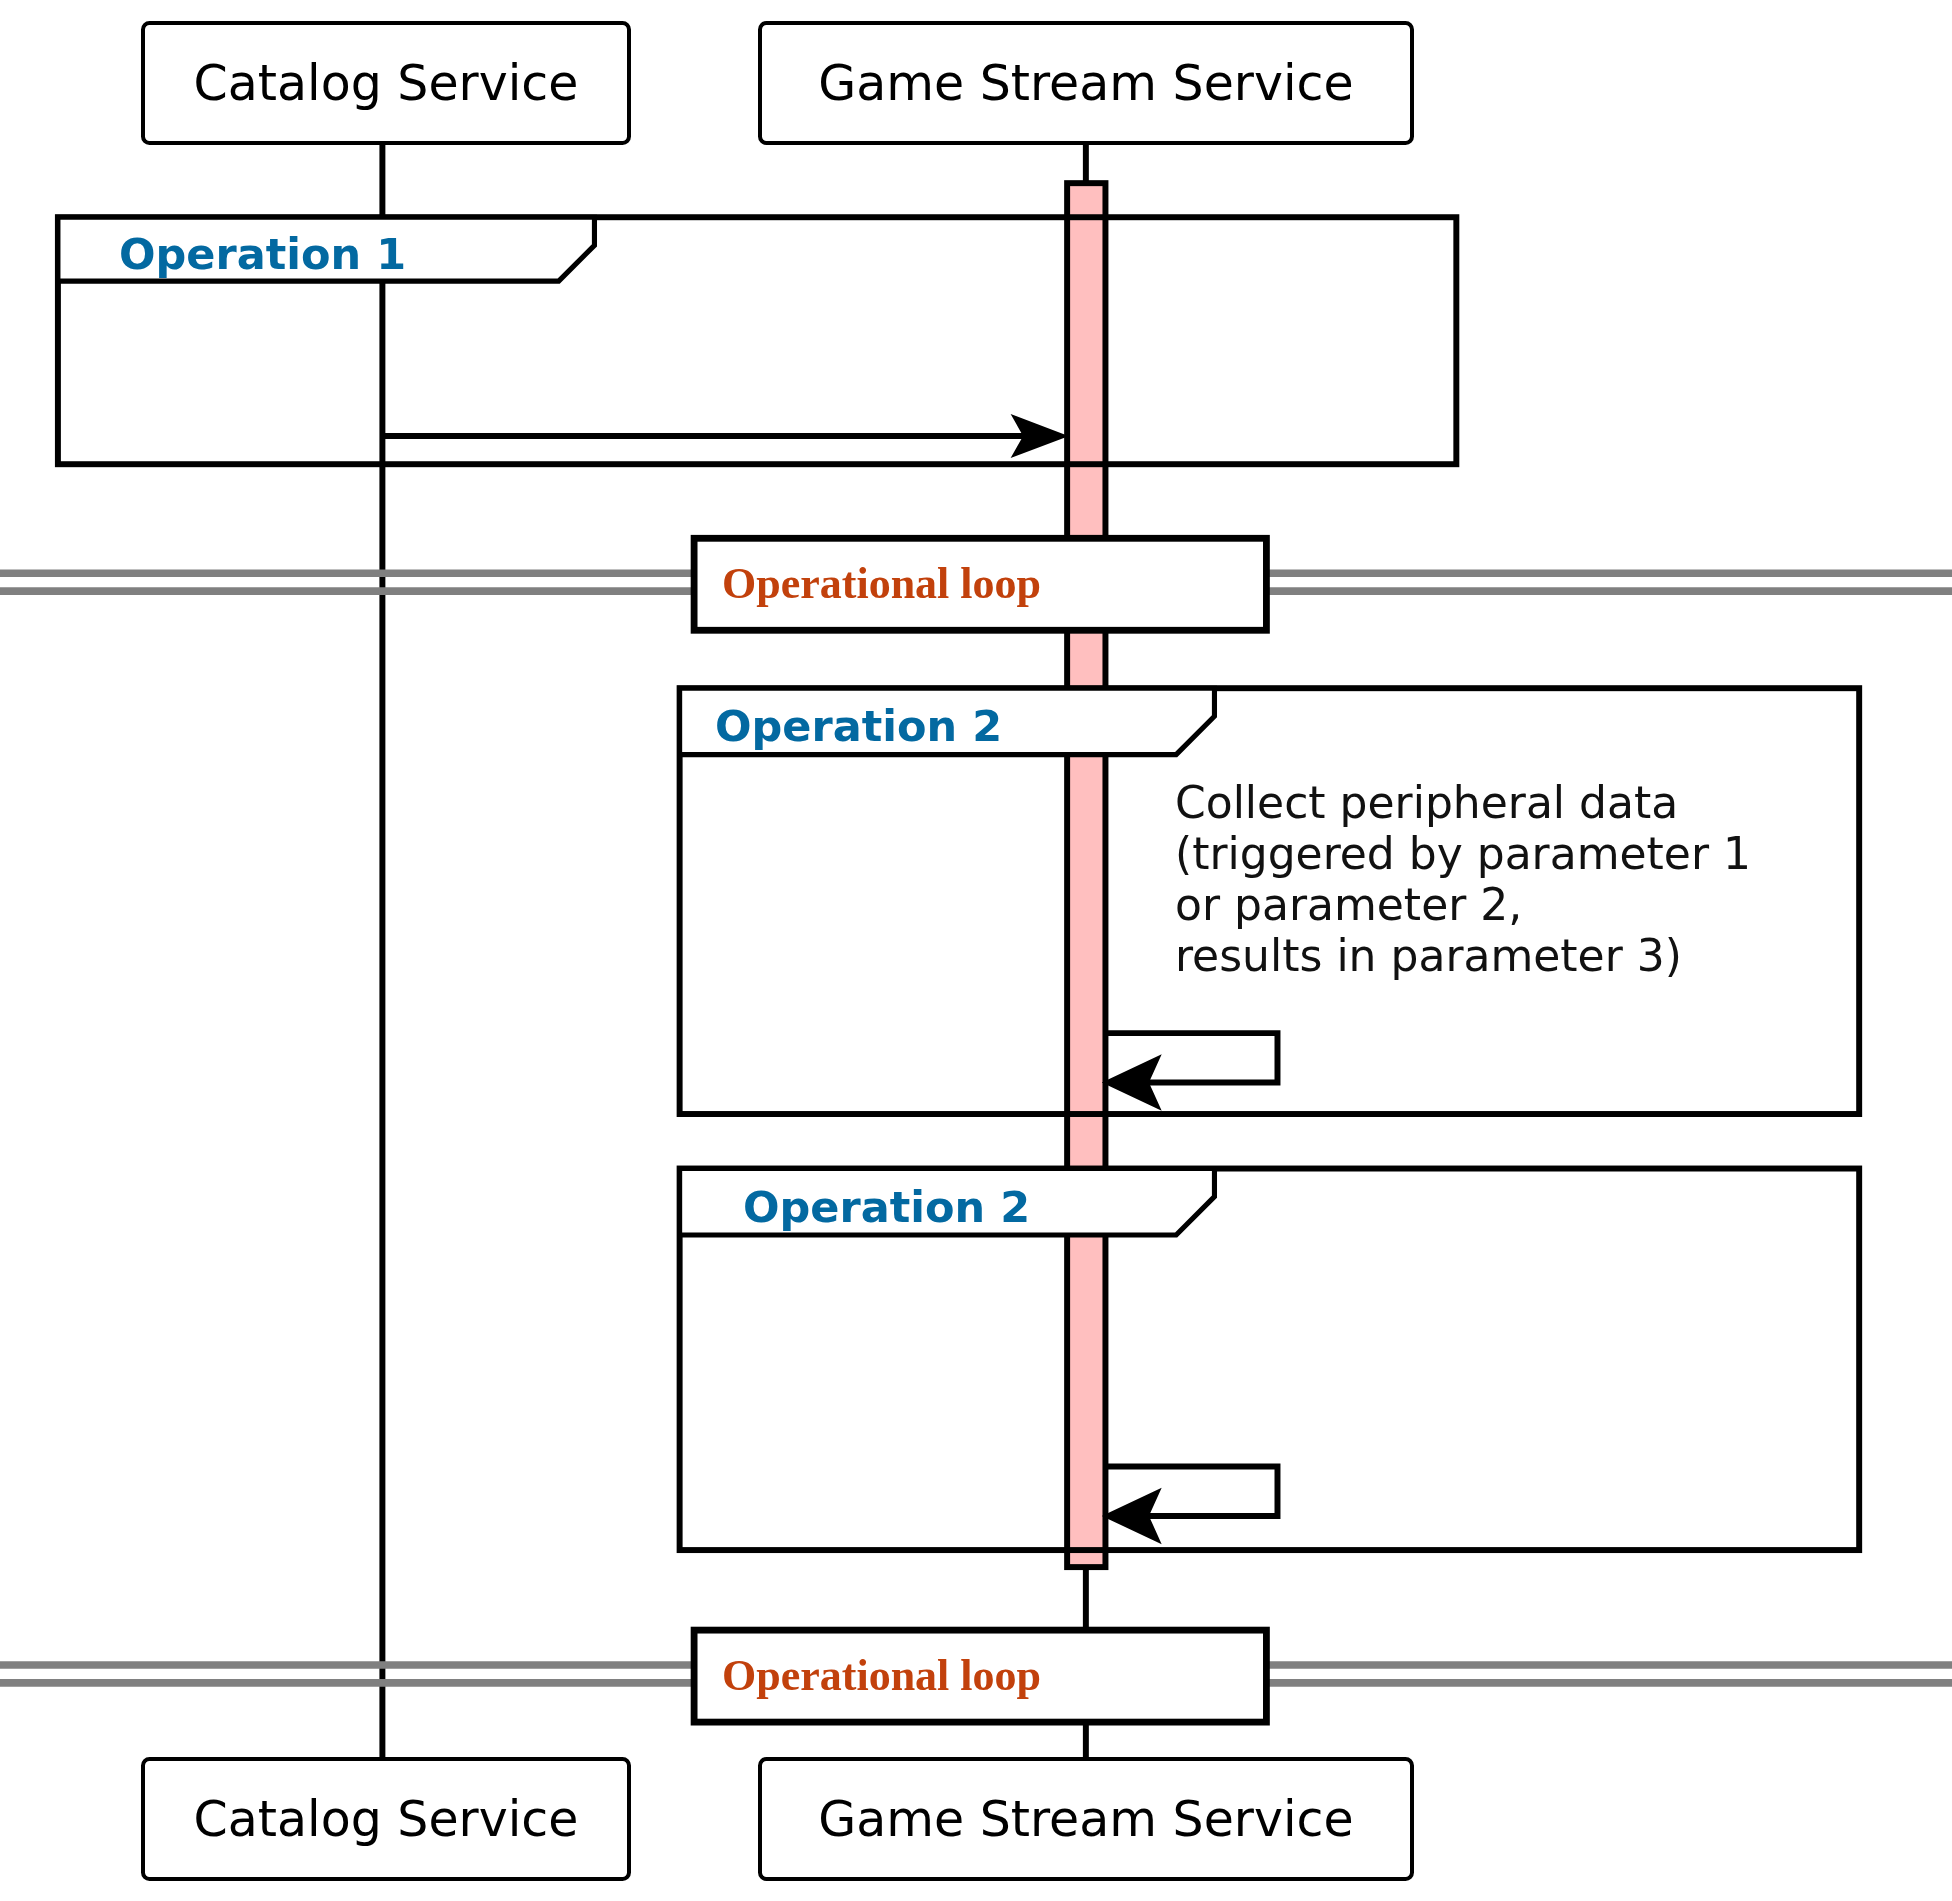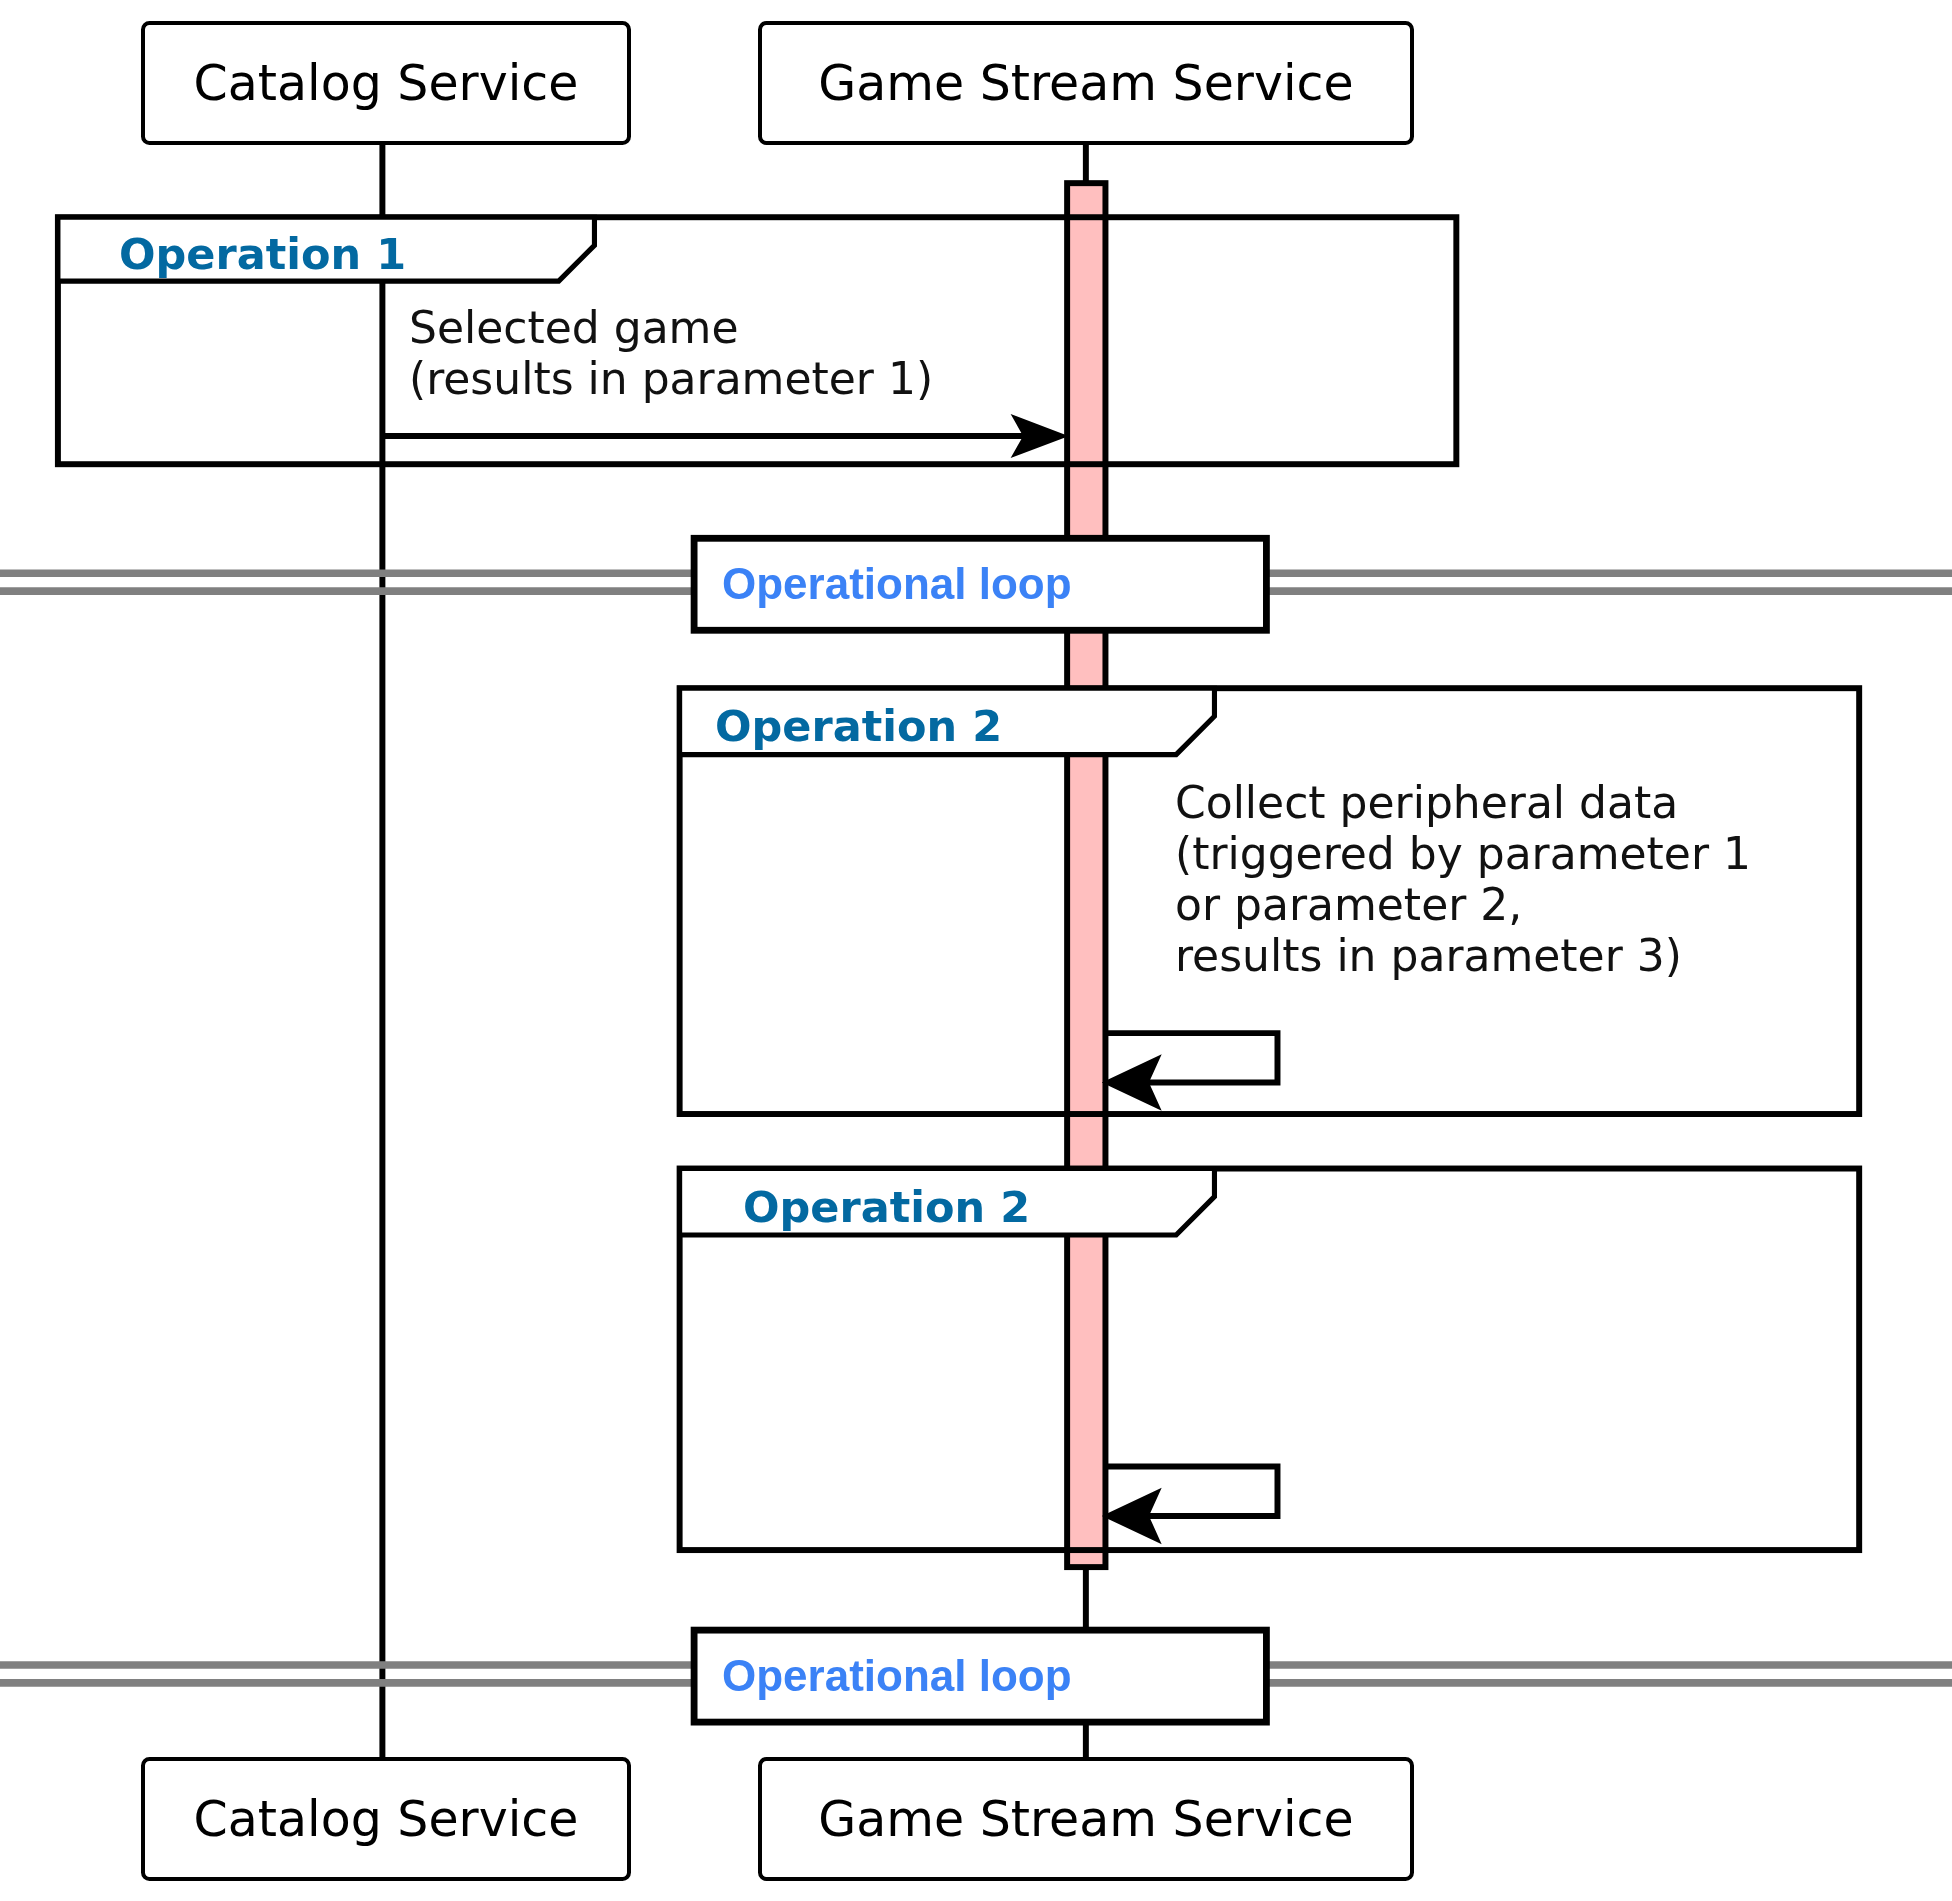--- a/index.html
+++ b/index.html
@@ -54,24 +54,24 @@
     position: absolute;
     font-family: "DejaVu Sans", sans-serif;
     font-size: 44px;
     color: #000000;
     line-height: 1.16;
     white-space: pre;
     color: #111111;
   }
   .loop-label {
     position: absolute;
-    font-family: Liberation Sans, sans-serif;
+    font-family: Liberation Serif, serif;
     font-size: 44px;
     font-weight: bold;
-    color: #3b82f6;
+    color: #c2410c;
     white-space: nowrap;
     line-height: 1;
   }
 </style>
 </head>
 <body>
 
 <div id="canvas">
 
   <svg class="layer" viewBox="0 0 2292 2232" xmlns="http://www.w3.org/2000/svg">
@@ -127,22 +127,20 @@
   <div class="lifeline-box" style="left:758px; top:1757px; width:656px; height:124px;">
     <span class="lifeline-label">Game Stream Service</span>
   </div>
 
   <div class="frag-label" style="left:119px; top:233px;">Operation 1</div>
 
   <div class="frag-label" style="left:715px; top:705px;">Operation 2</div>
 
   <div class="frag-label" style="left:743px; top:1186px;">Operation 2</div>
 
-  <div class="msg-text" style="left:409px; top:302px;">Selected game
-(results in parameter 1)</div>
 
   <div class="msg-text" style="left:1135px; top:777px;margin-left:40px;">Collect peripheral data
 (triggered by parameter 1
 or parameter 2,
 results in parameter 3)</div>
 
 
   <div class="loop-label" style="left:722px; top:562px;">Operational loop</div>
 
   <div class="loop-label" style="left:722px; top:1654px;">Operational loop</div>

